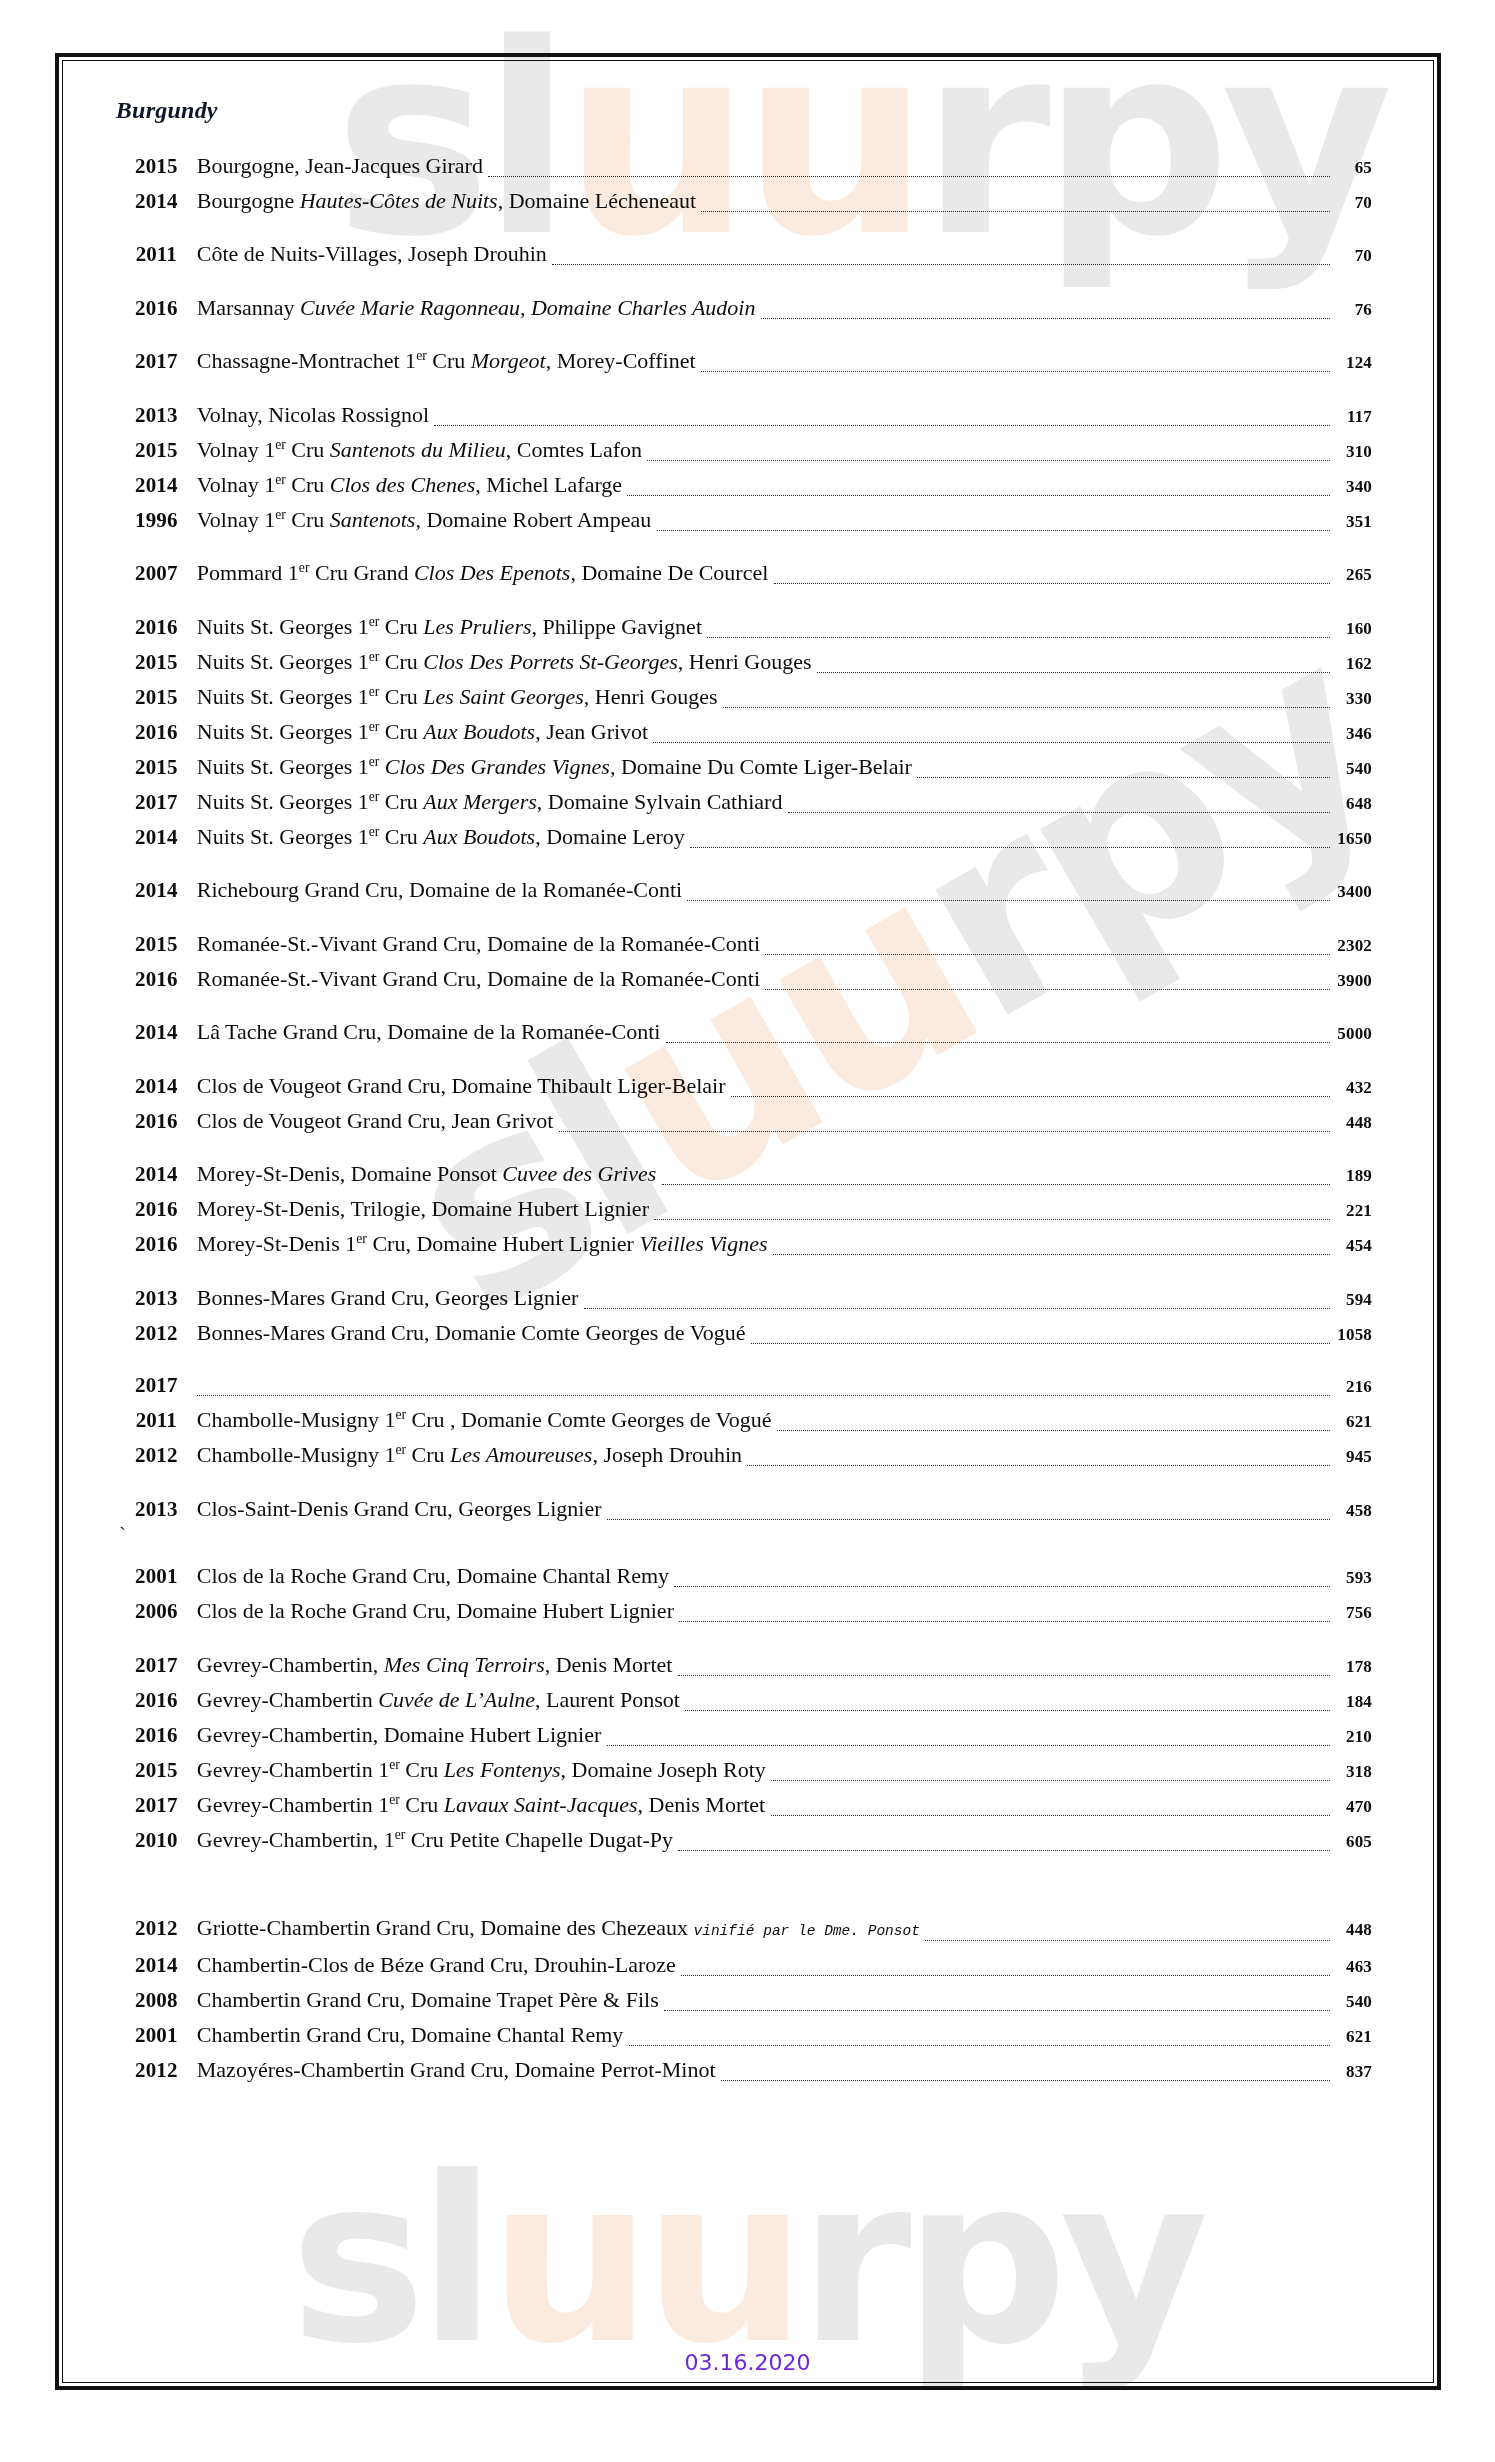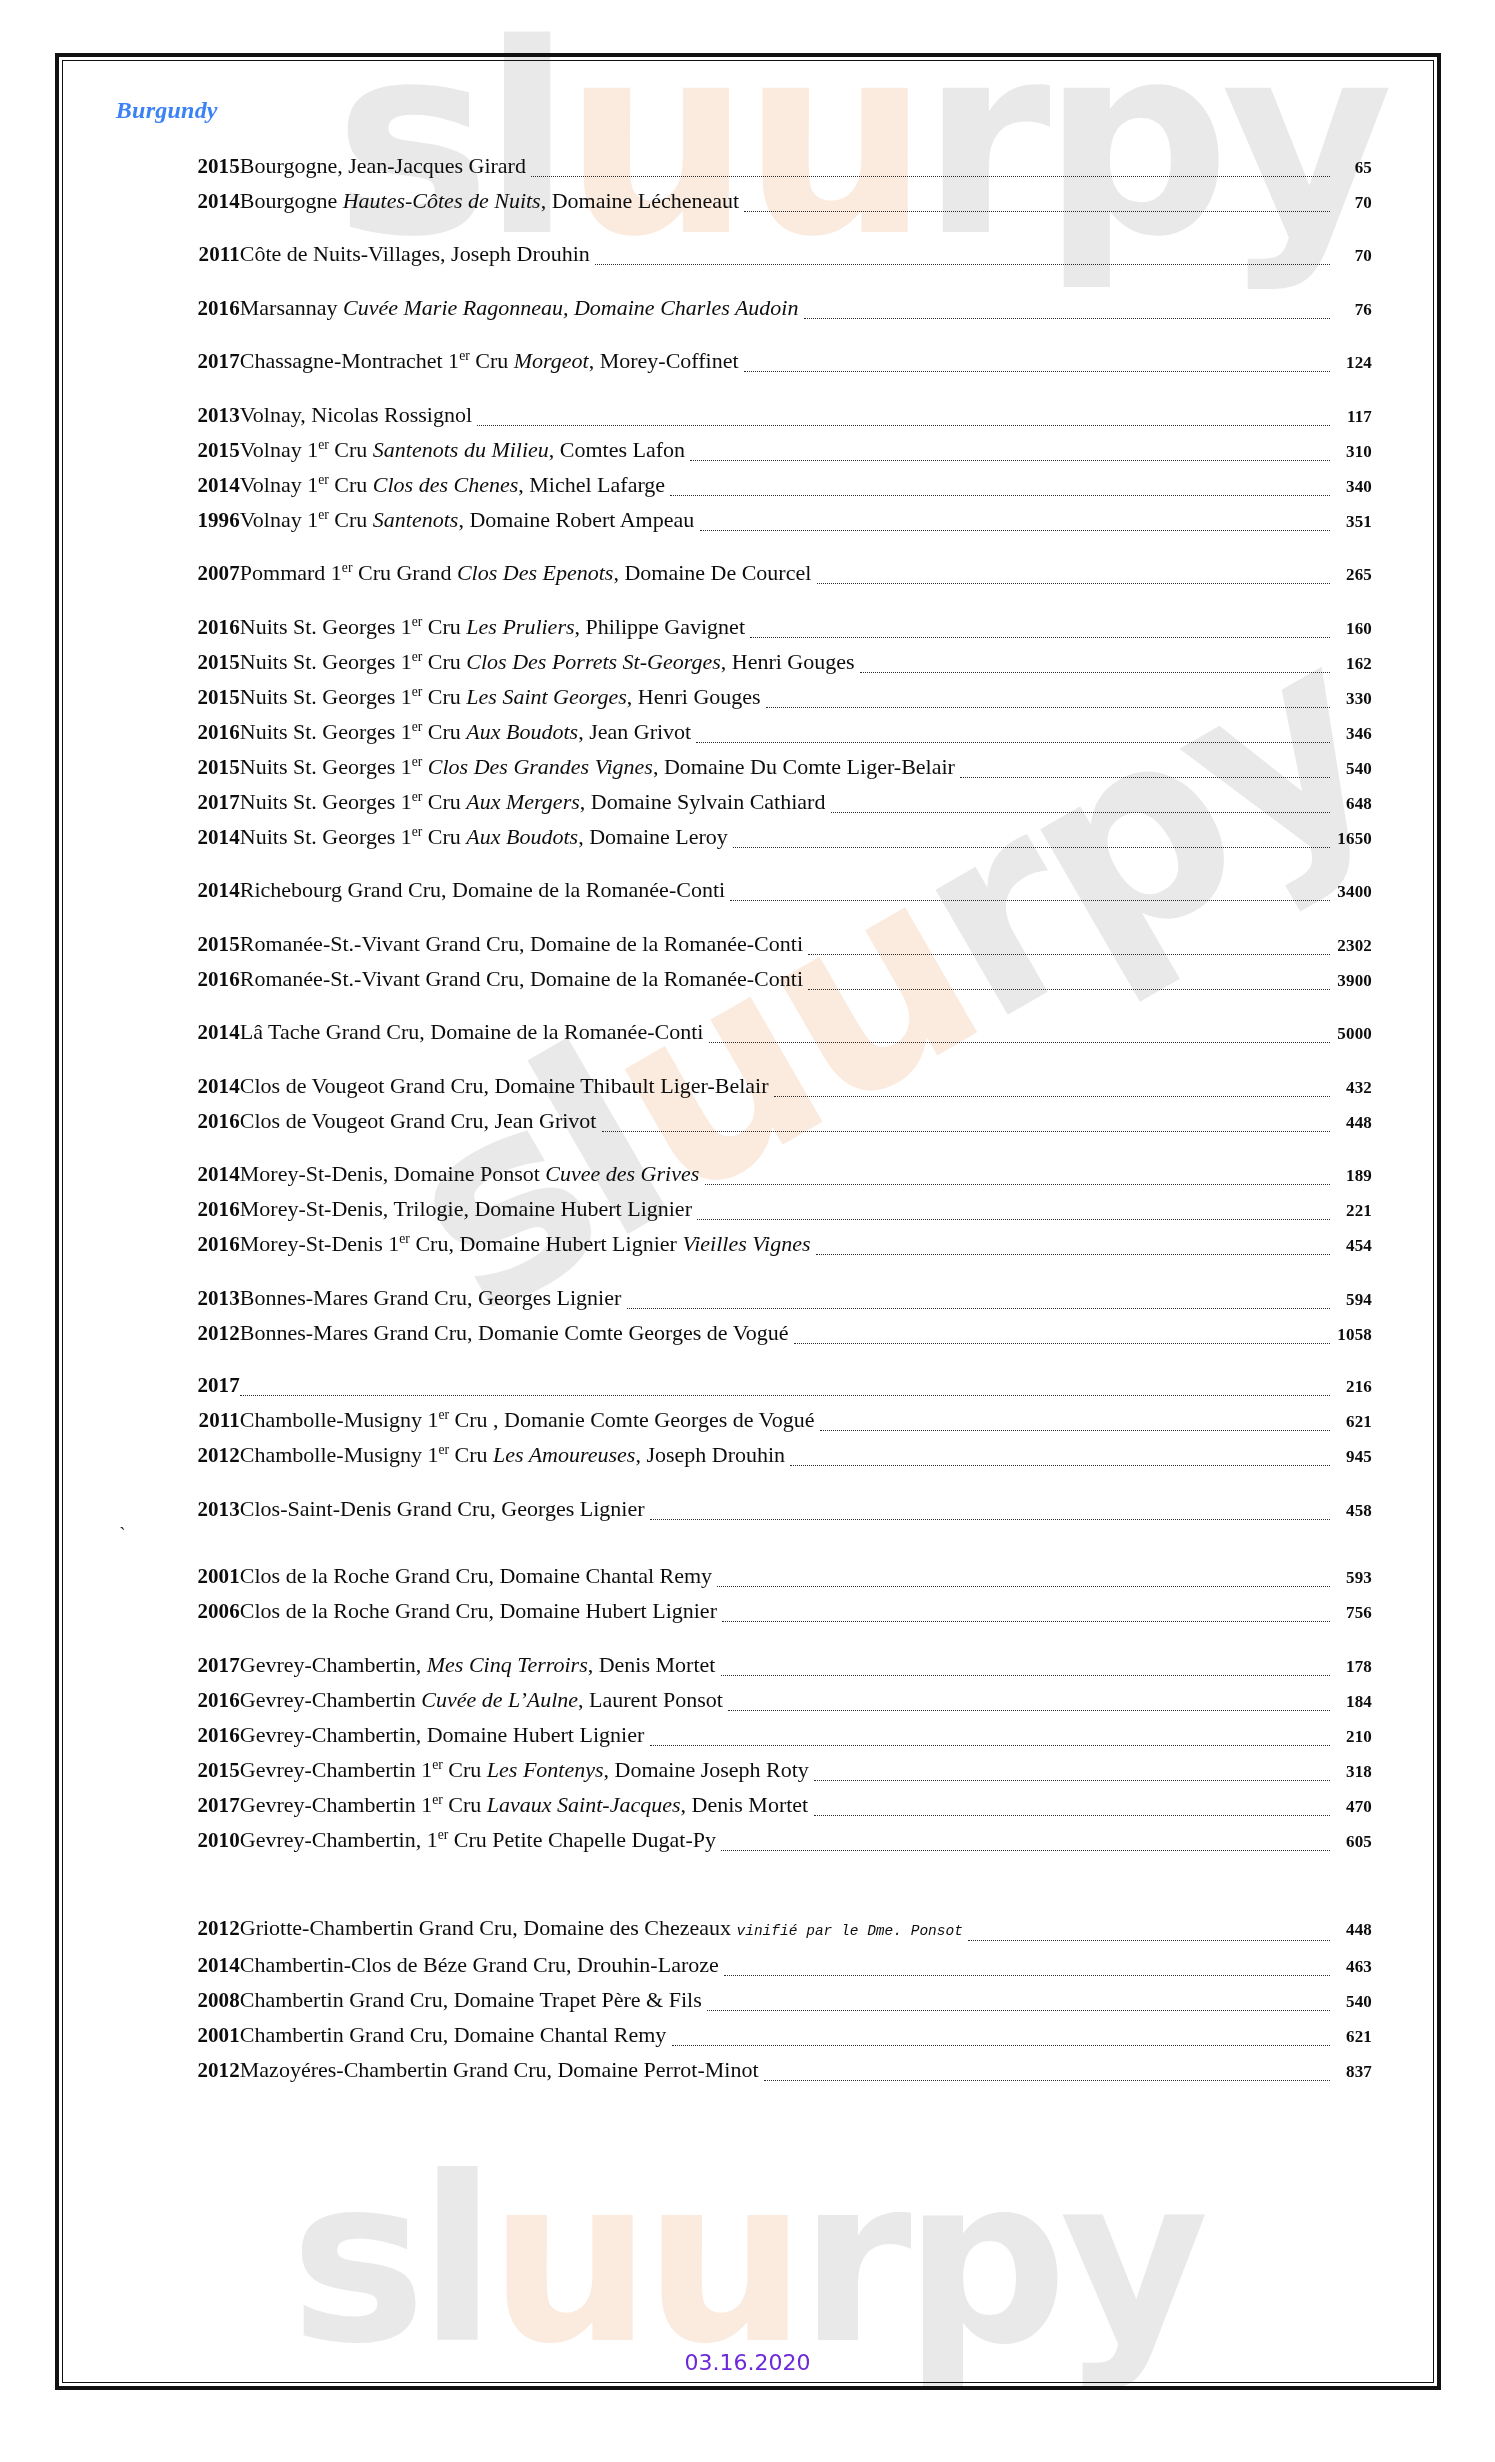--- a/index.html
+++ b/index.html
@@ -82,44 +82,43 @@
     left: 114px;
     top: 97px;
     width: 1258px;
     z-index: 2;
   }
 
   .section-title {
     font-style: italic;
     font-weight: bold;
     font-size: 24px;
-    color: #3b82f6;
+    color: #0f172a;
     letter-spacing: 0.01em;
     margin: 0 0 24.6px 1.8px;
   }
 
   .group { margin-bottom: 18.5px; }
   .group:last-child { margin-bottom: 0; }
 
   .entry {
     display: flex;
     align-items: baseline;
     font-size: 22px;
     line-height: 33px;
     color: #0d0d0d;
     white-space: nowrap;
   }
   .vintage {
     flex: 0 0 81px;
     font-weight: bold;
     font-size: 21px;
     letter-spacing: 0.005em;
-    text-align: right;
+    text-align: center;
     padding-left: 1.8px;
-    margin-left: 43px;
   }
   .desc {
     flex: 0 0 auto;
     padding-right: 5.3px;
   }
   .leader {
     flex: 1 1 auto;
     position: relative;
     height: 0.9px;
     min-width: 12.3px;

